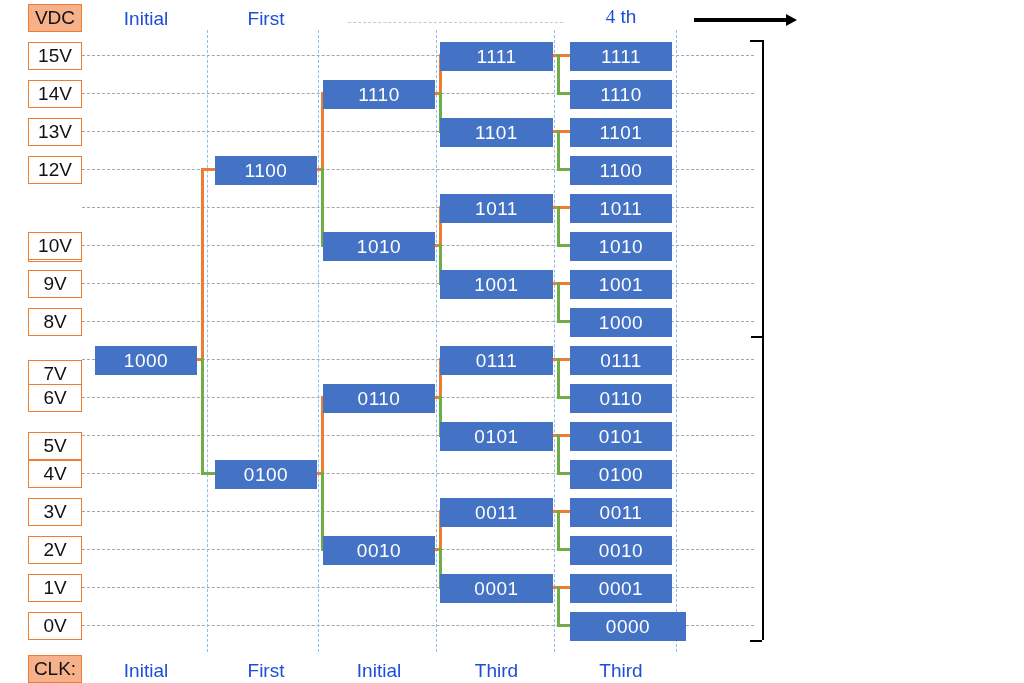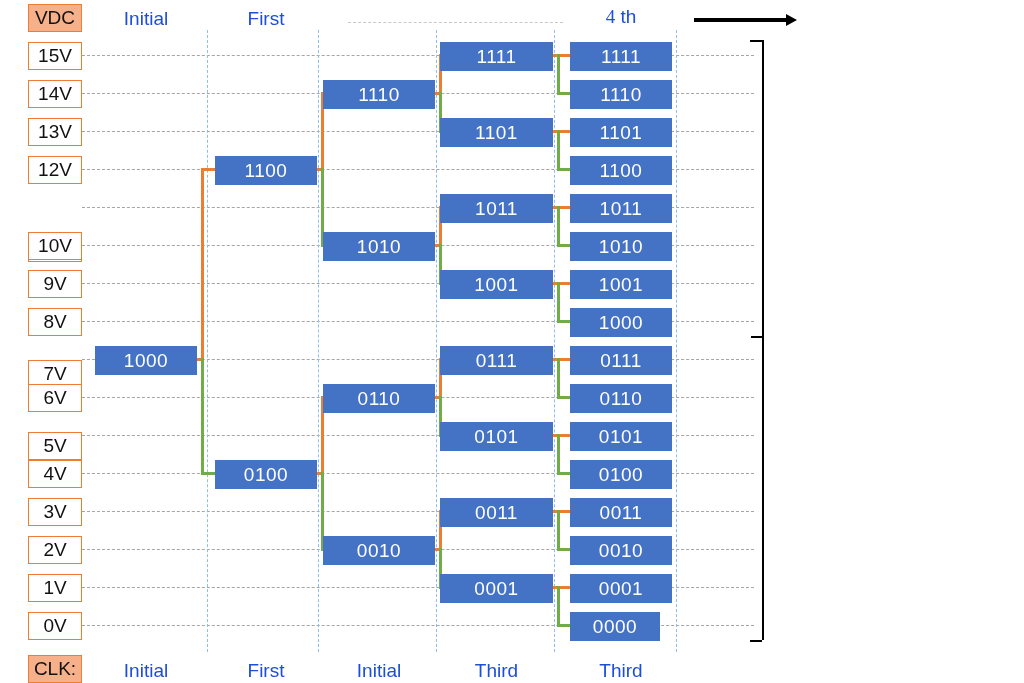--- a/index.html
+++ b/index.html
@@ -197,21 +197,21 @@
     <div class="node" style="left: 570px; width: 102px; top: 232px;">1010</div>
     <div class="node" style="left: 570px; width: 102px; top: 270px;">1001</div>
     <div class="node" style="left: 570px; width: 102px; top: 308px;">1000</div>
     <div class="node" style="left: 570px; width: 102px; top: 346px;">0111</div>
     <div class="node" style="left: 570px; width: 102px; top: 384px;">0110</div>
     <div class="node" style="left: 570px; width: 102px; top: 422px;">0101</div>
     <div class="node" style="left: 570px; width: 102px; top: 460px;">0100</div>
     <div class="node" style="left: 570px; width: 102px; top: 498px;">0011</div>
     <div class="node" style="left: 570px; width: 102px; top: 536px;">0010</div>
     <div class="node" style="left: 570px; width: 102px; top: 574px;">0001</div>
-    <div class="node" style="left: 570px; width: 90px; top: 612px;">0000</div>
+    <div class="node" style="left: 570px; width: 116px; top: 612px;">0000</div>
     <div class="caption" style="left: 95px; width: 102px; top: 8px;">Initial</div>
     <div class="caption" style="left: 215px; width: 102px; top: 8px;">First</div>
     <div class="ellipsis-line" style="left: 348px; top: 22px; width: 215px;"></div>
     <div class="caption" style="left: 570px; width: 102px; top: 6px;"><span class="num">4</span> th</div>
     <div class="arrow-shaft" style="left: 694px; top: 18px; width: 92px;"></div>
     <div class="arrow-head" style="left: 786px; top: 14px;"></div>
     <div class="caption" style="left: 95px; width: 102px; top: 660px;">Initial</div>
     <div class="caption" style="left: 215px; width: 102px; top: 660px;">First</div>
     <div class="caption" style="left: 323px; width: 112px; top: 660px;">Initial</div>
     <div class="caption" style="left: 440px; width: 113px; top: 660px;">Third</div>

